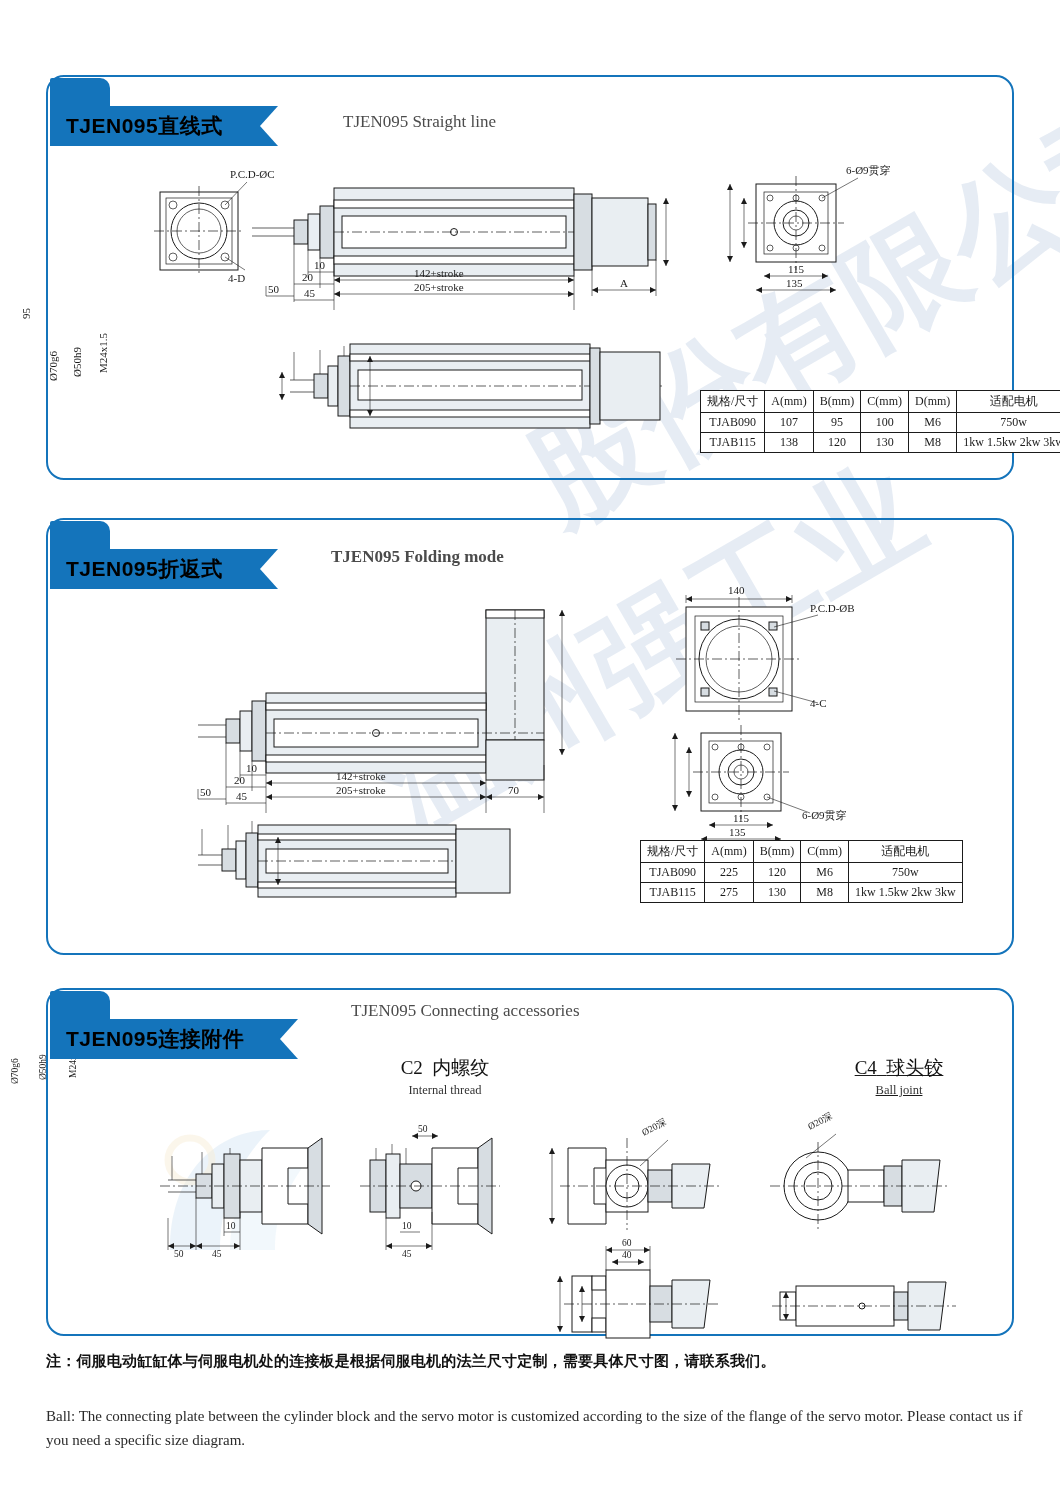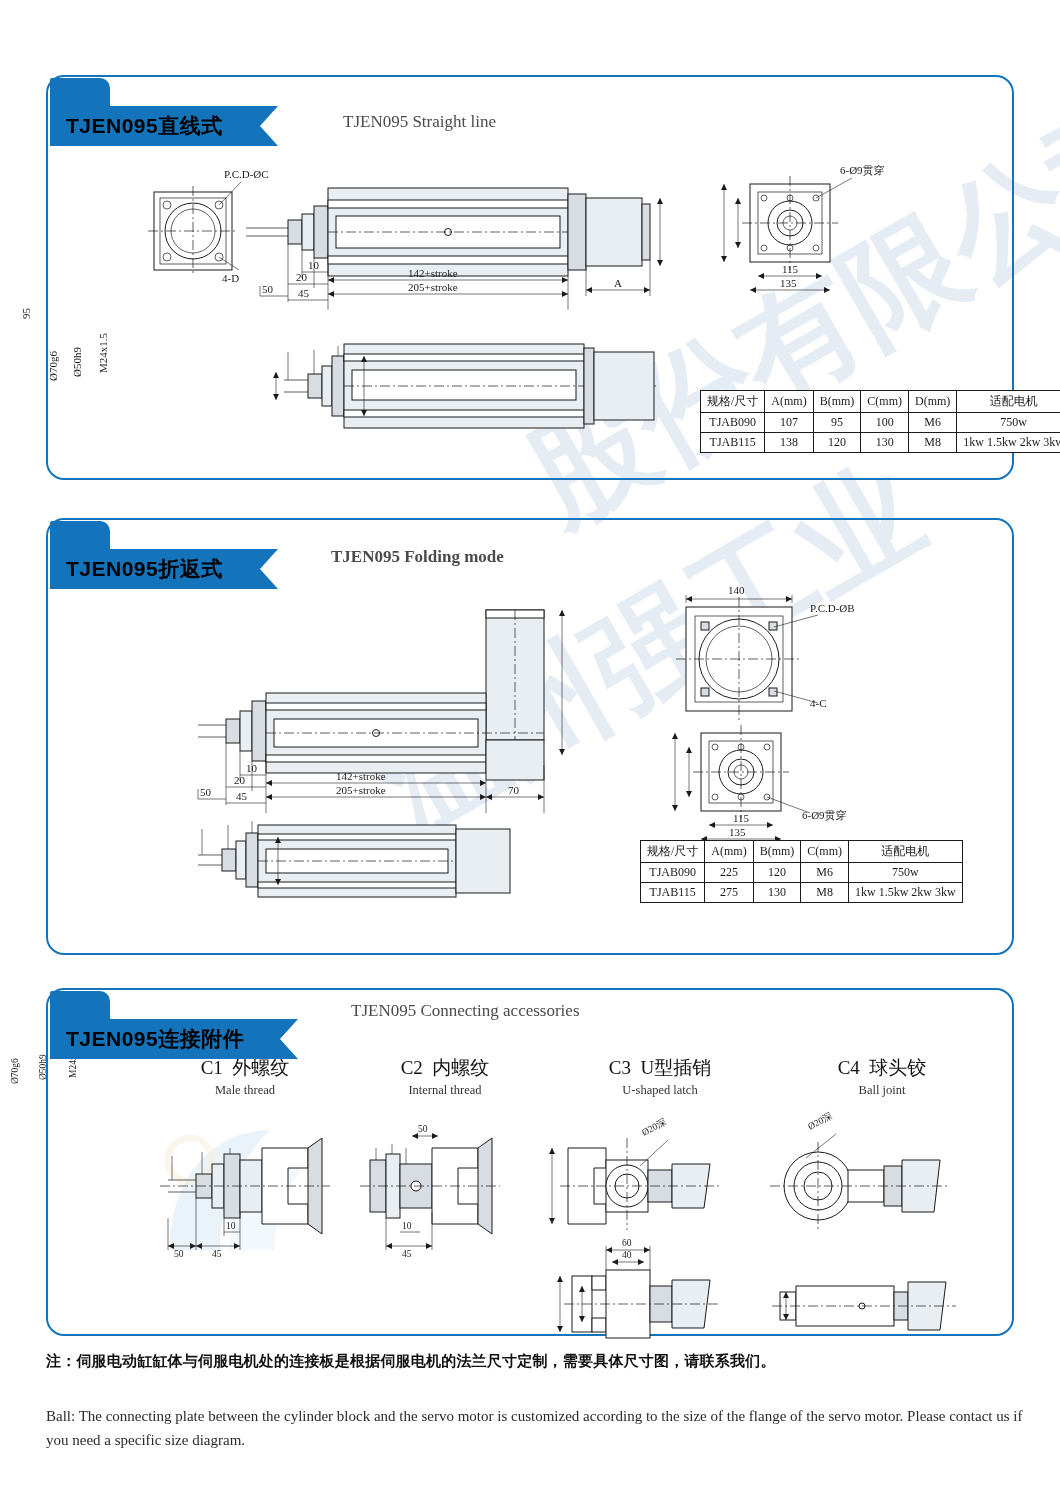--- a/index.html
+++ b/index.html
@@ -185,21 +185,21 @@
 
   <div class="flag f1">
     <div class="notch"></div>
     <div class="bar">
       <span>TJEN095直线式</span>
     </div>
     <div class="tail"></div>
   </div>
   <div class="flag-sub s1sub">TJEN095 Straight line</div>
 
-  <div class="draw" style="left:136px; top:160px;text-align:center;">
+  <div class="draw" style="left:142px; top:160px;text-align:center;">
     <svg width="860" height="320" viewBox="0 0 860 320">
 
       <rect x="18" y="32" width="78" height="78" class="fillw"></rect>
       <rect x="24" y="38" width="66" height="66" class="ln-t"></rect>
       <circle cx="57" cy="71" r="28" class="fillw"></circle>
       <circle cx="57" cy="71" r="22" class="ln-t"></circle>
       <circle cx="31" cy="45" r="4" class="ln-t"></circle>
       <circle cx="83" cy="45" r="4" class="ln-t"></circle>
       <circle cx="31" cy="97" r="4" class="ln-t"></circle>
       <circle cx="83" cy="97" r="4" class="ln-t"></circle>
@@ -534,33 +534,25 @@
 
   <div class="flag f3">
     <div class="notch"></div>
     <div class="bar">
       <span>TJEN095连接附件</span>
     </div>
     <div class="tail"></div>
   </div>
   <div class="flag-sub s3sub">TJEN095 Connecting accessories</div>
 
-  <div class="acc-title" style="left:150px; top:1055px; width:190px;">
-    <div class="cn"><span>C1</span>&nbsp;&nbsp;<span>外螺纹</span></div>
-    <div class="en">Male thread</div>
-  </div>
   <div class="acc-title" style="left:350px; top:1055px; width:190px;">
     <div class="cn"><span>C2</span>&nbsp;&nbsp;<span>内螺纹</span></div>
     <div class="en">Internal thread</div>
   </div>
-  <div class="acc-title" style="left:560px; top:1055px; width:200px;">
-    <div class="cn"><span>C3</span>&nbsp;&nbsp;<span>U型插销</span></div>
-    <div class="en">U-shaped latch</div>
-  </div>
-  <div class="acc-title" style="left:787px; top:1055px; width:190px;">
+  <div class="acc-title" style="left:804px; top:1055px; width:190px;text-decoration:underline;">
     <div class="cn"><span>C4</span>&nbsp;&nbsp;<span>球头铰</span></div>
     <div class="en">Ball joint</div>
   </div>
 
   <div class="draw" style="left:120px; top:1100px;">
     <svg width="880" height="240" viewBox="0 0 880 240">
 
       <line x1="48" y1="80" x2="76" y2="80" class="ln-t"></line>
       <line x1="48" y1="92" x2="76" y2="92" class="ln-t"></line>
       <rect x="76" y="74" width="16" height="24" class="filld"></rect>

